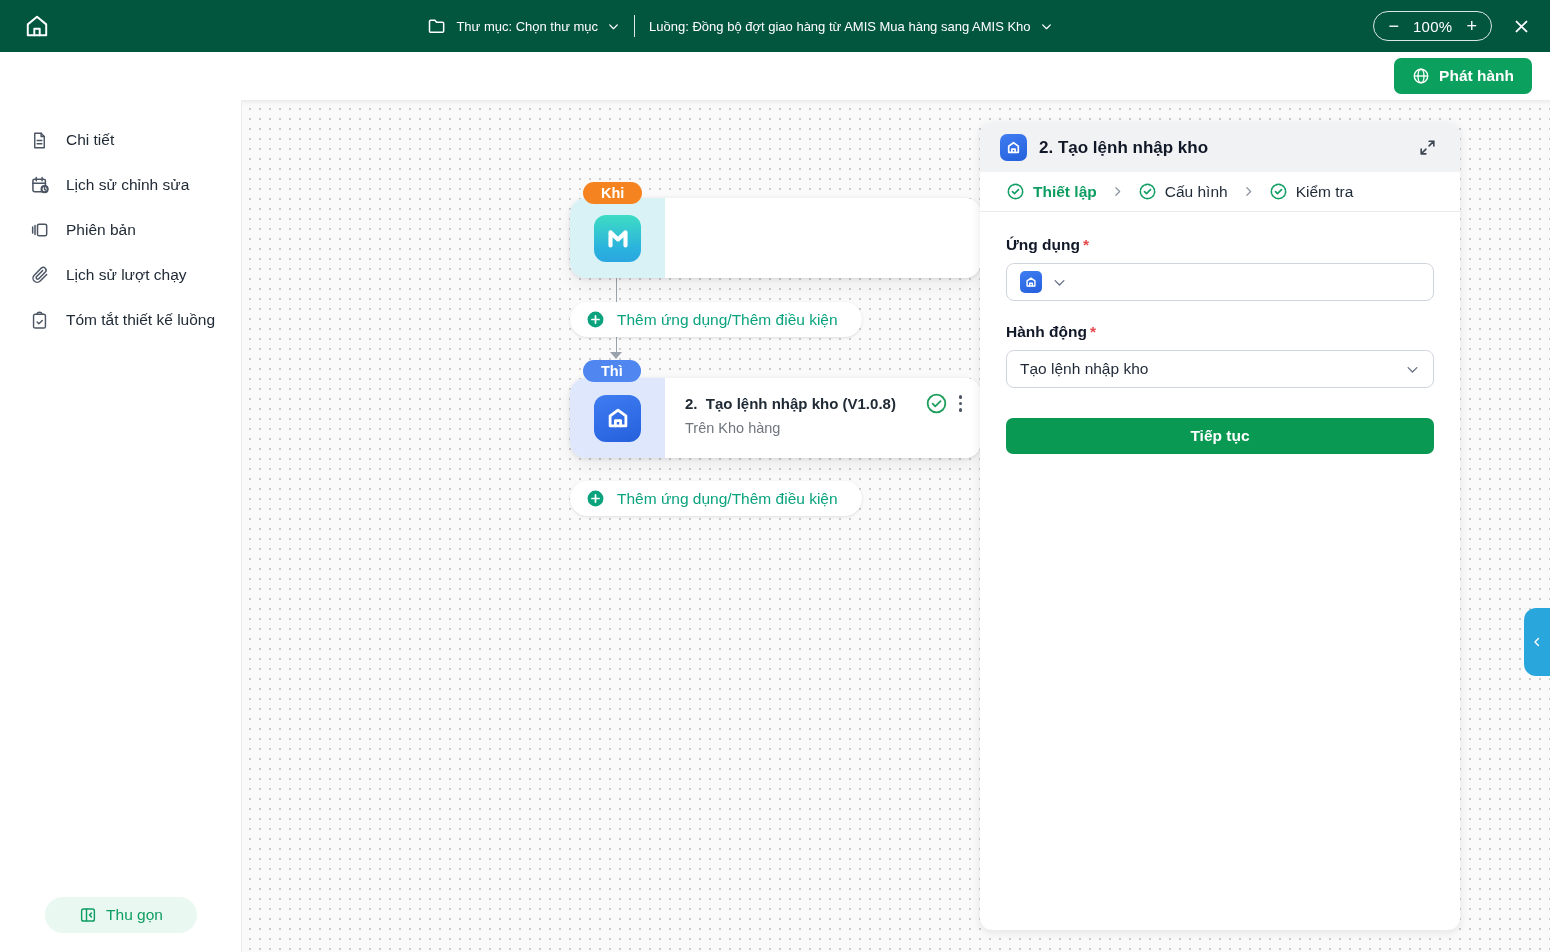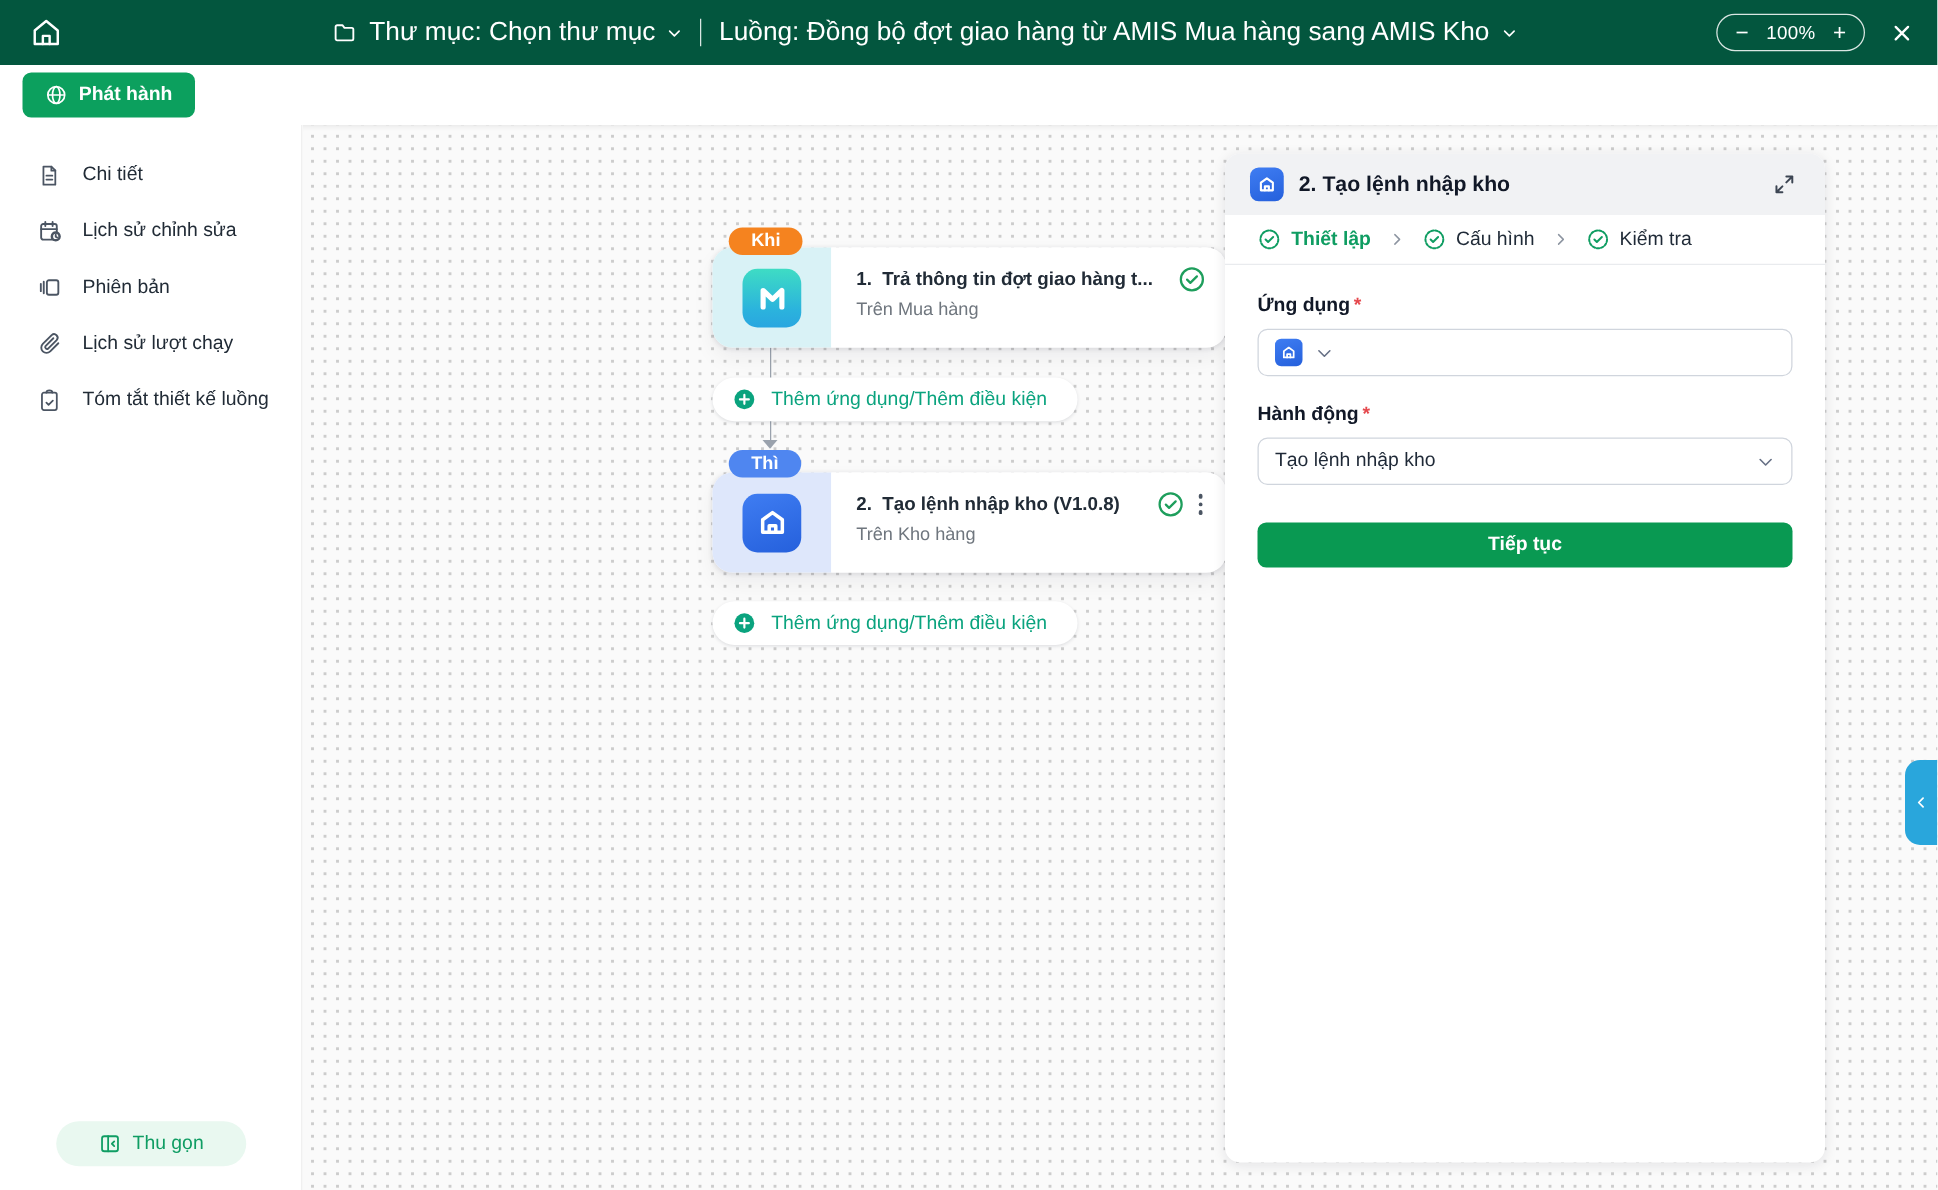--- a/index.html
+++ b/index.html
@@ -4,30 +4,30 @@
 <style>
   * { margin:0; padding:0; box-sizing:border-box; }
   html,body { width:1550px; height:952px; overflow:hidden; }
   body { font-family:"Liberation Sans","DejaVu Sans",sans-serif; font-size:15px; color:#212b36; background:#fff; }
 
   
   .topbar { position:relative; height:52px; background:#03563e; display:flex; align-items:center; justify-content:center; color:#fff; }
   .home-btn { position:absolute; left:14px; top:0; height:52px; width:46px; display:flex; align-items:center; justify-content:center; cursor:pointer; }
   .topbar-center { display:flex; align-items:center; gap:14px; margin-left:-70px; }
   .tb-select { display:flex; align-items:center; gap:9px; cursor:pointer; white-space:nowrap; }
-  .tb-select .lbl { font-size:21px; }
+  .tb-select .lbl { font-size:13px; }
   .tb-divider { width:1px; height:22px; background:rgba(255,255,255,.85); }
   .topbar-right { position:absolute; right:14px; top:0; height:52px; display:flex; align-items:center; gap:14px; }
   .zoom-pill { display:flex; align-items:center; gap:14px; border:1px solid rgba(255,255,255,.85); border-radius:17px; padding:5px 14px; }
   .zoom-pill .zbtn { font-size:18px; line-height:1; cursor:pointer; user-select:none; }
   .zoom-pill .zval { font-size:15px; letter-spacing:.3px; }
   .close-btn { width:30px; height:30px; display:flex; align-items:center; justify-content:center; cursor:pointer; }
 
   
-  .toolbar { height:48px; background:#fff; display:flex; align-items:center; justify-content:flex-start; padding:0 18px; }
+  .toolbar { height:48px; background:#fff; display:flex; align-items:center; justify-content:flex-end; padding:0 18px; }
   .publish-btn { display:flex; align-items:center; gap:9px; background:#0ca05e; color:#fff; border:none; border-radius:7px; padding:9px 18px; font-size:15.5px; font-weight:bold; font-family:inherit; cursor:pointer; }
 
   
   .main { position:relative; display:flex; height:852px; }
 
   
   .sidebar { width:242px; background:#fff; border-right:1px solid #ececec; position:relative; flex:0 0 auto; padding-top:18px; }
   .side-item { display:flex; align-items:center; gap:16px; padding:12px 10px 12px 30px; cursor:pointer; color:#212b36; }
   .side-item + .side-item { margin-top:1px; }
   .side-item .sicon { width:20px; height:20px; flex:0 0 auto; color:#4b5563; display:flex; align-items:center; }
@@ -231,32 +231,20 @@
     <span class="node-badge badge-when">Khi</span>
 
     <div class="node-card node1">
       <div class="node-iconcell cell-cyan">
         <div class="appicon appicon-m">
           <svg width="30" height="30" viewBox="0 0 32 32" fill="none" stroke="#fff" stroke-width="4.4" stroke-linecap="round" stroke-linejoin="round">
             <path d="M8 24 V10 l8 7.5 L24 10 V24"></path>
           </svg>
         </div>
       </div>
-      <div class="node-body">
-        <div class="node-titlerow">
-          <span class="node-title"><b>1.</b>&nbsp; <span>Trả thông tin đợt giao hàng t...</span></span>
-          <span>
-            <svg width="23" height="23" viewBox="0 0 24 24" fill="none" stroke="#1e9e5c" stroke-width="1.9" stroke-linecap="round" stroke-linejoin="round">
-              <circle cx="12" cy="12" r="9.2"></circle>
-                <path d="M8 12.2 l2.7 2.7 L16.2 9.5"></path>
-            </svg>
-          </span>
-        </div>
-        <div class="node-sub">Trên Mua hàng</div>
-      </div>
     </div>
 
     <button class="add-pill pill1">
       <span>
         <svg width="19" height="19" viewBox="0 0 24 24" fill="#0aa37e">
             <circle cx="12" cy="12" r="10"></circle>
             <path d="M12 7.5 v9 M7.5 12 h9" stroke="#fff" stroke-width="2.2" stroke-linecap="round"></path>
           </svg>
       </span>
       <span>Thêm ứng dụng/Thêm điều kiện</span>

